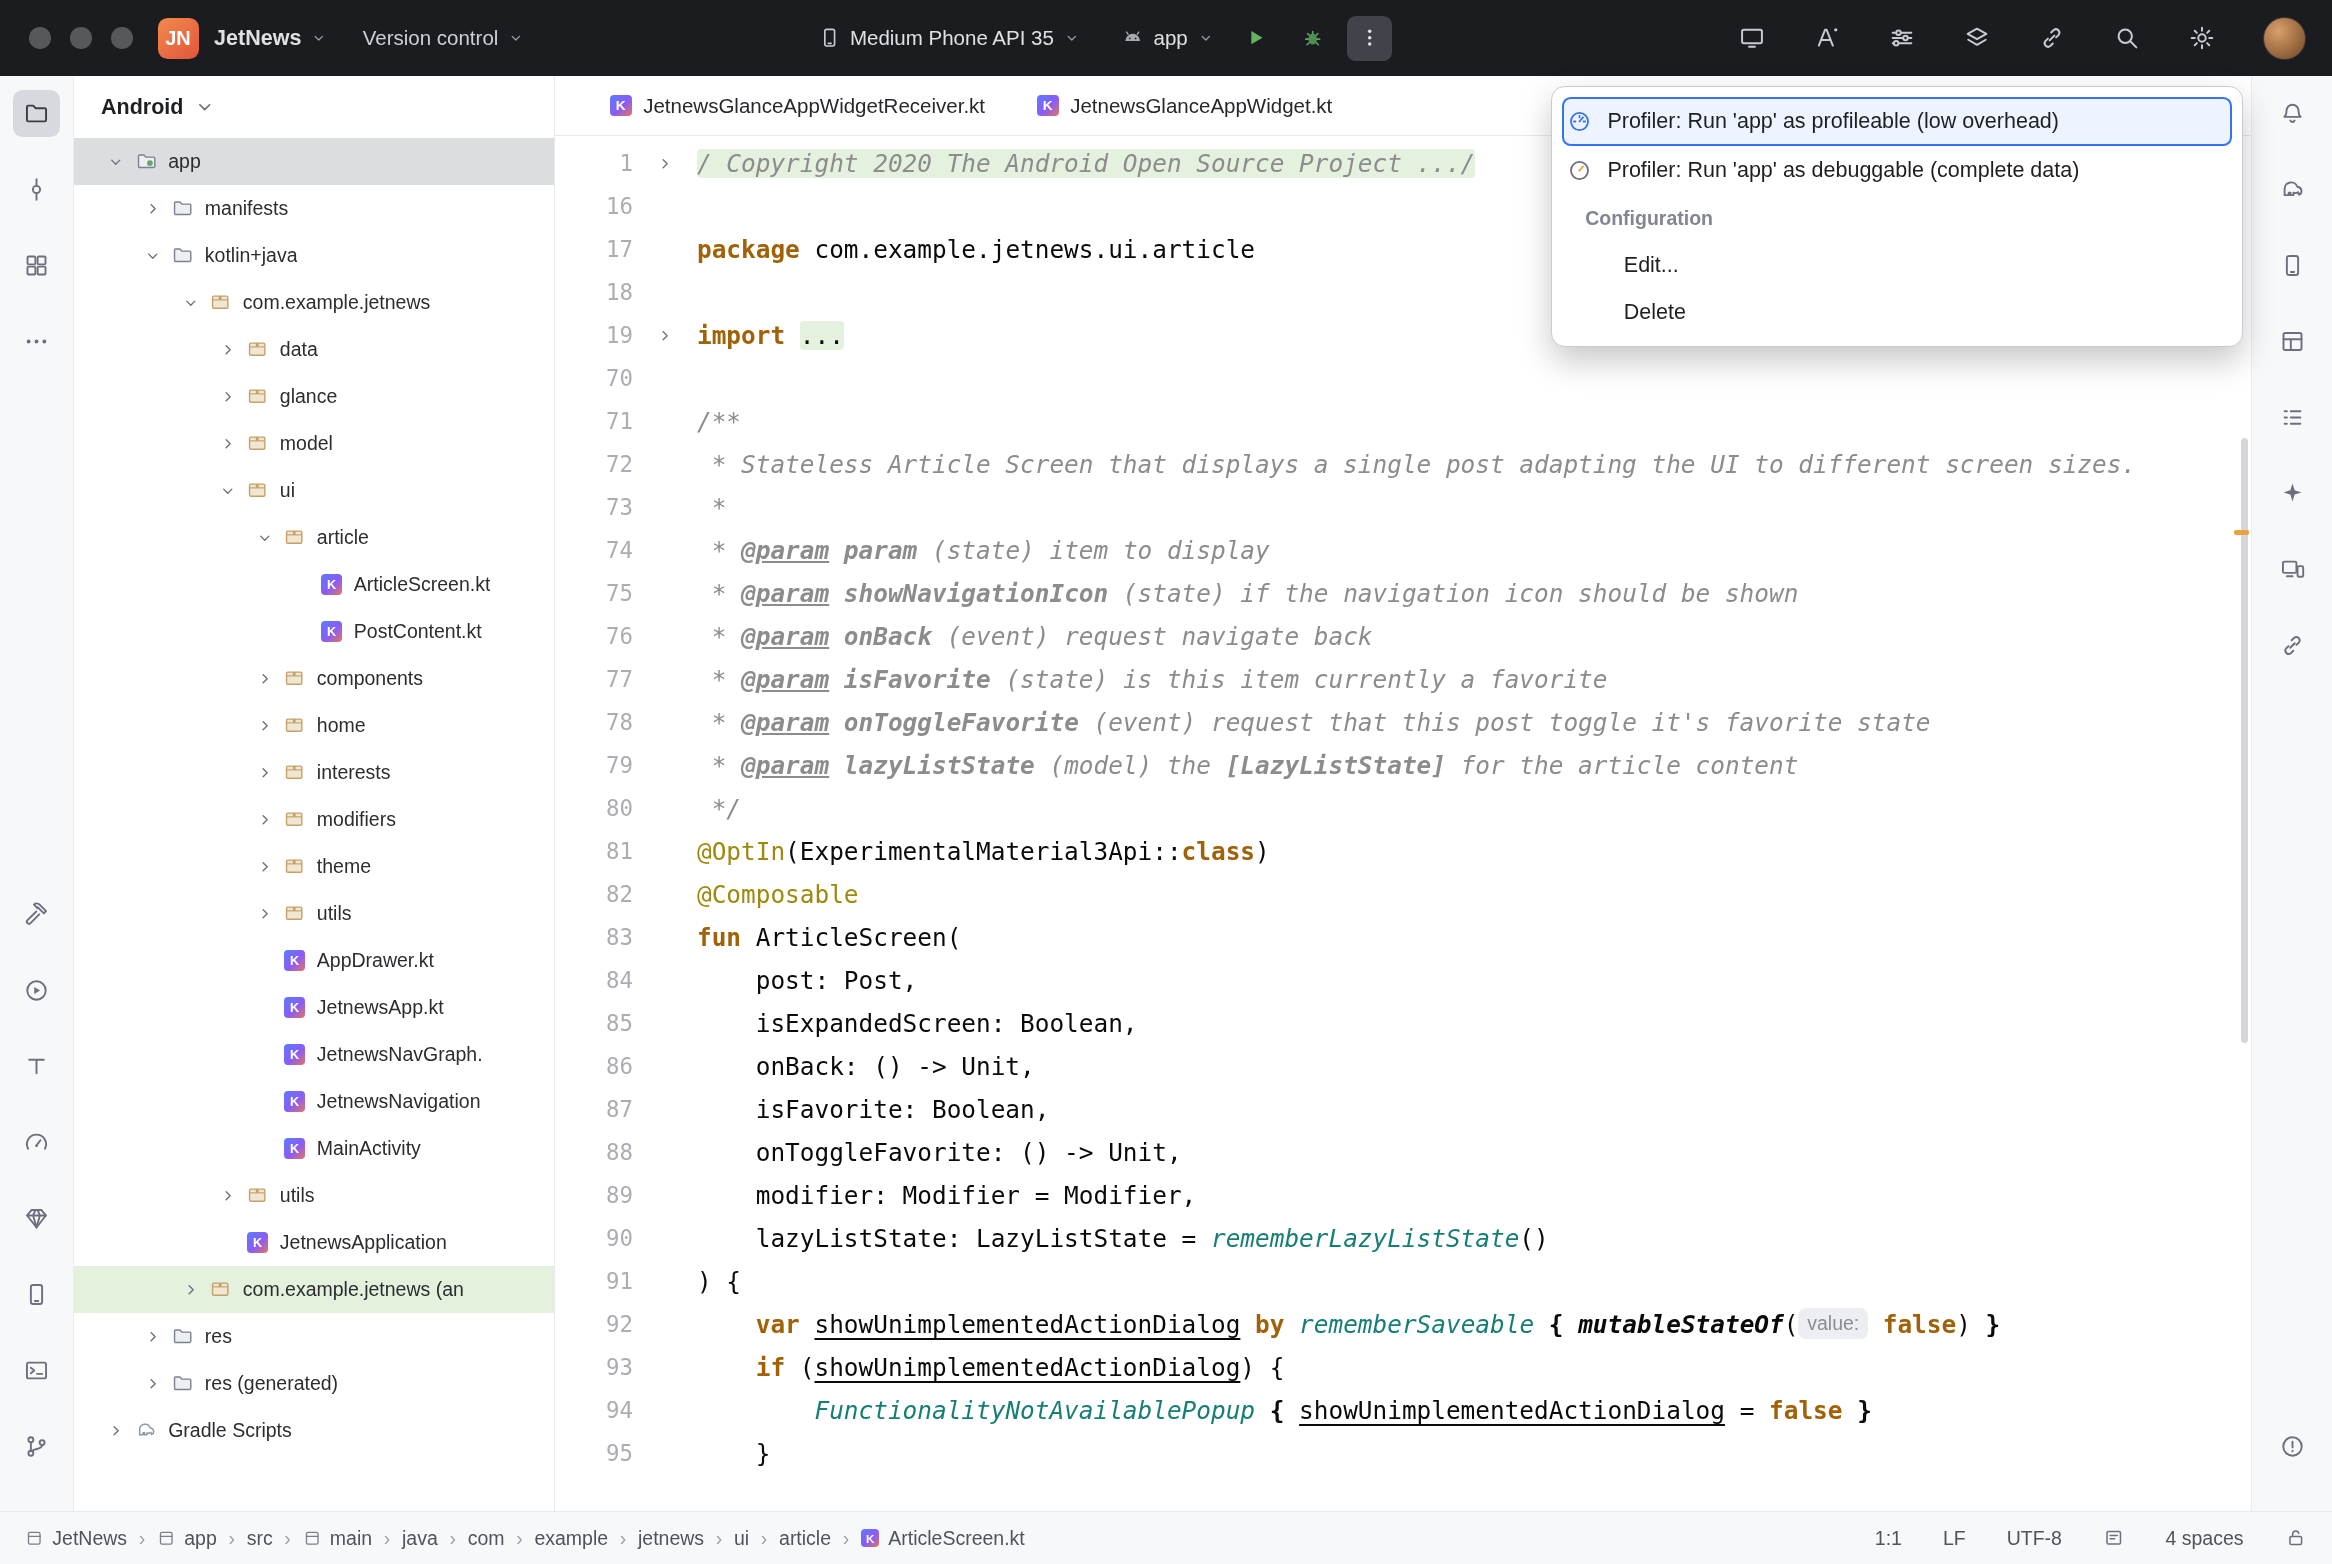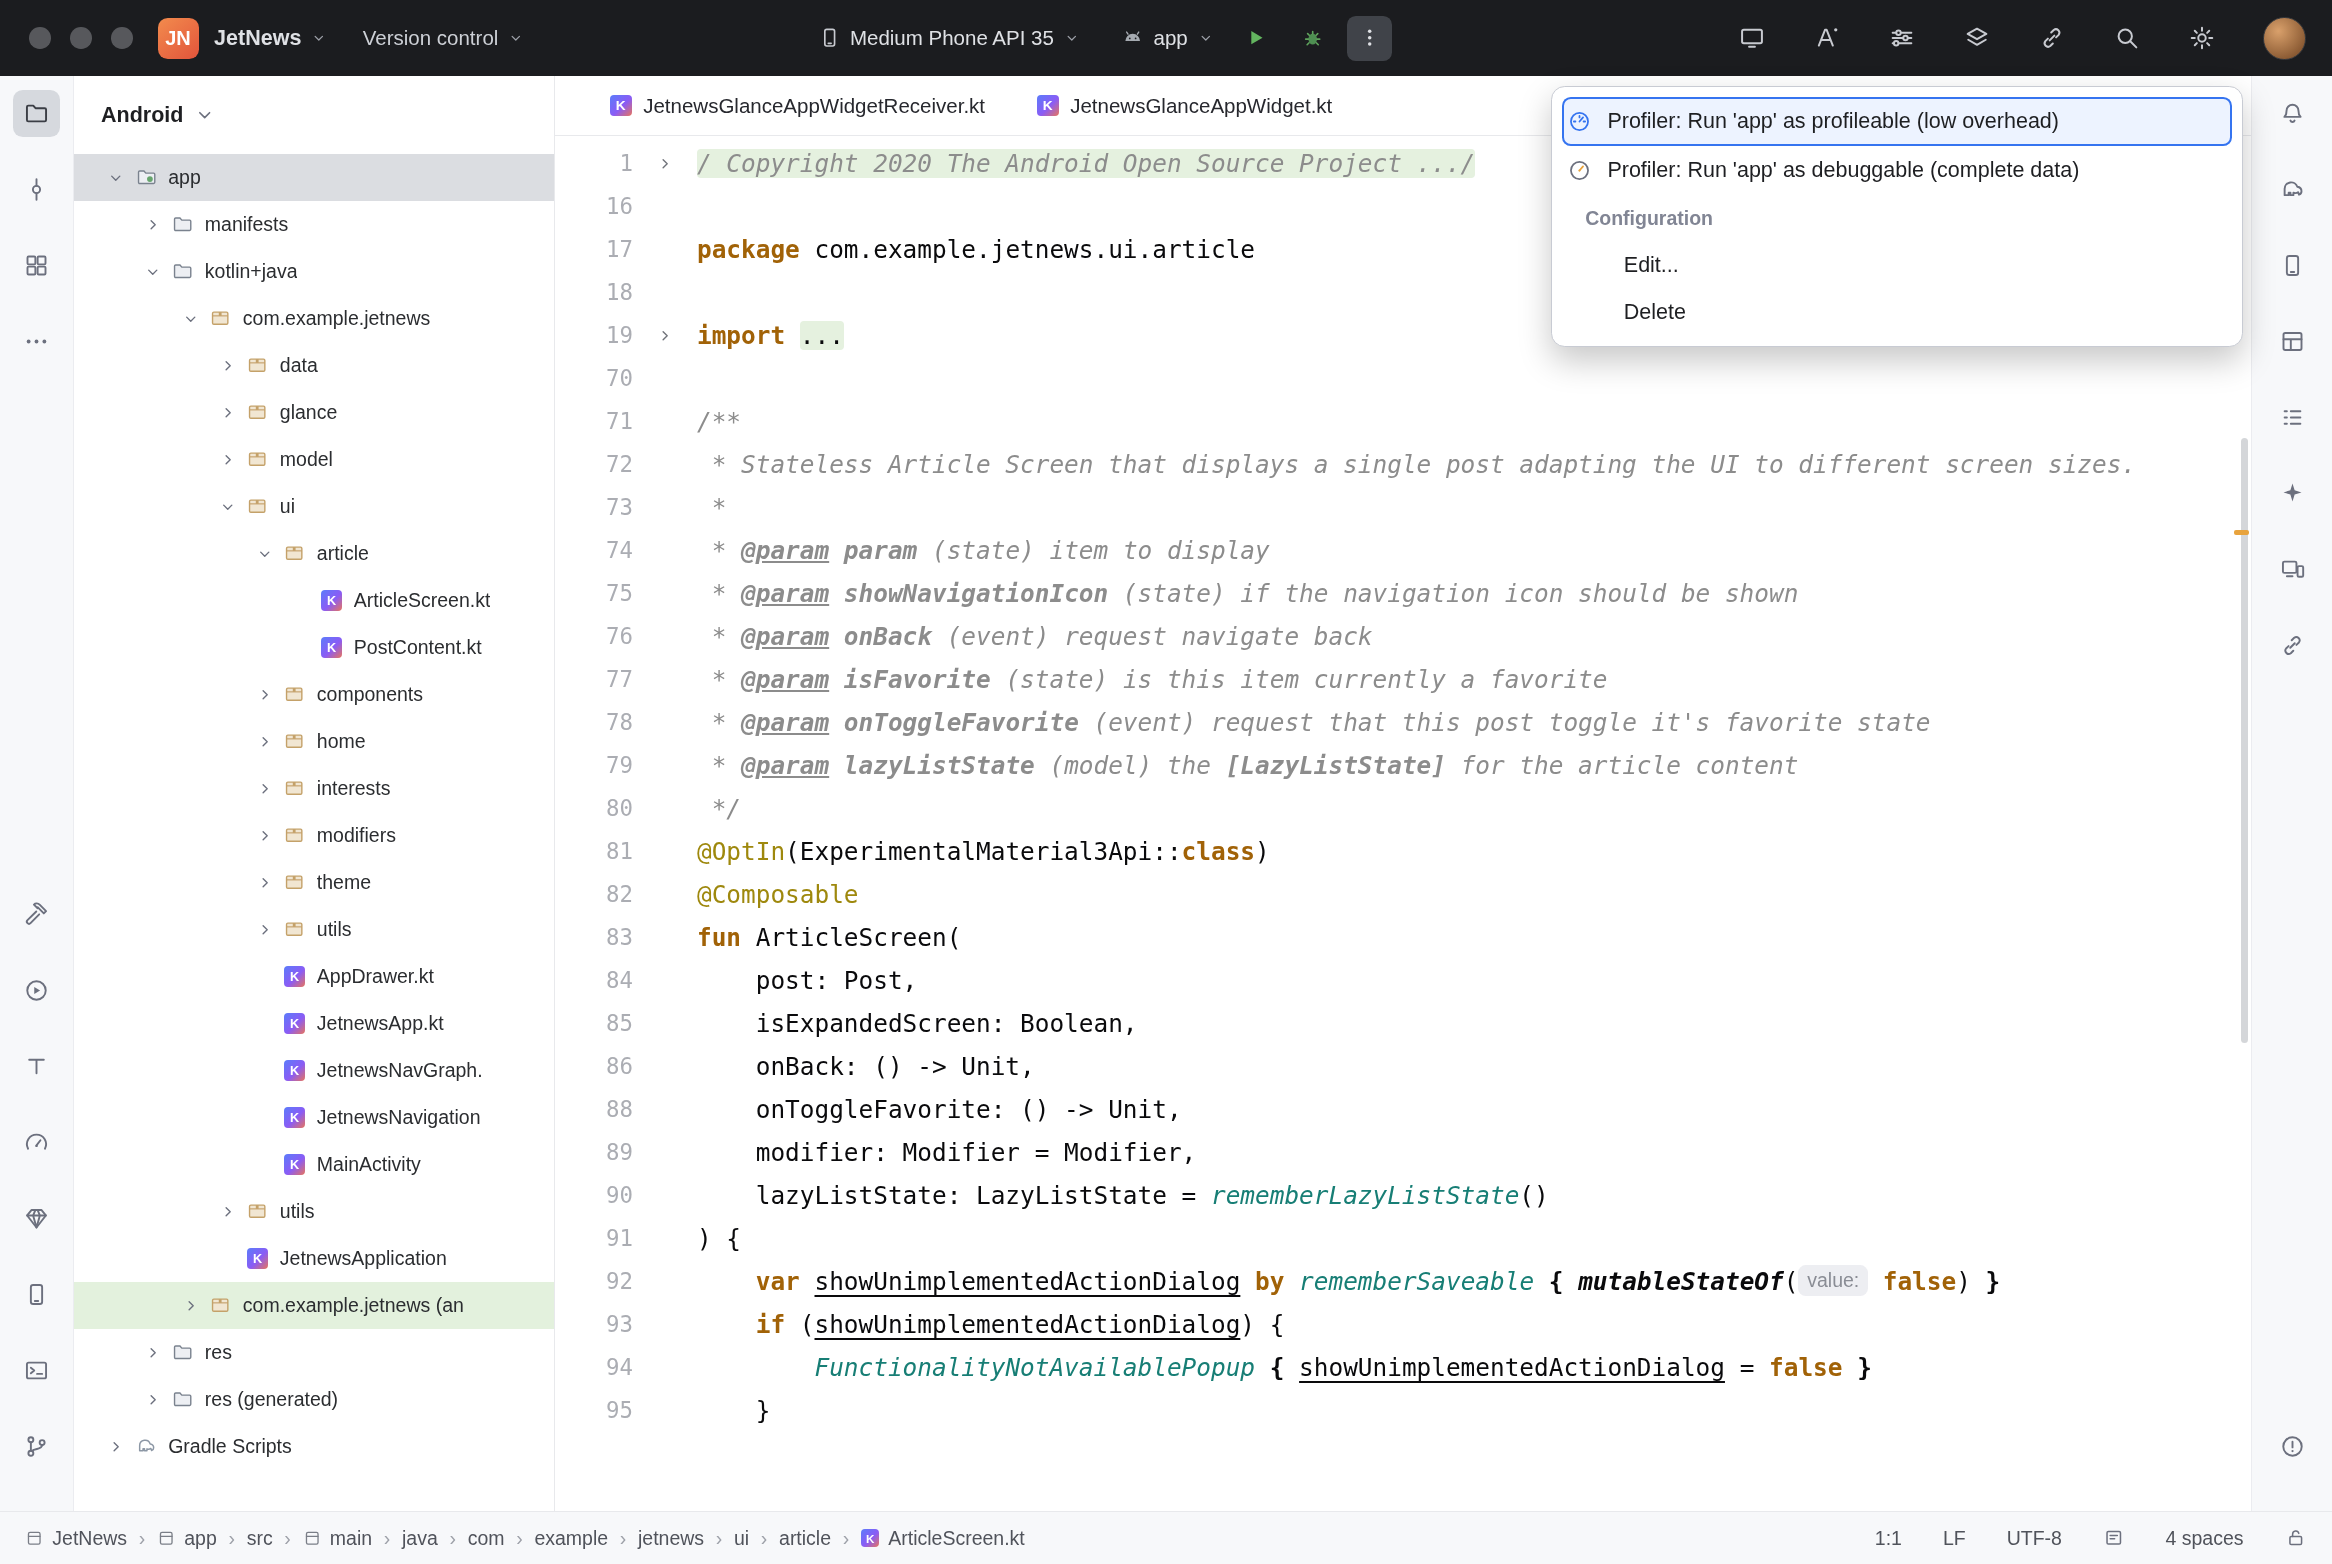--- a/index.html
+++ b/index.html
@@ -36,21 +36,21 @@
   .strip.left { border-right:1px solid #EBECF0; }
   .strip.right { width:82px; border-left:1px solid #EBECF0; }
   .strip-btn { width:47px; height:47px; border-radius:9.8px; display:flex; align-items:center; justify-content:center;
     color:#6C707E; margin-bottom:29px; }
   .strip-btn svg { width:27px; height:27px; }
   .strip-btn.sel { background:#D6D9DE; color:#3B3E45; }
   .strip-spacer { margin-top:auto; }
 
   
   .panel { width:481px; background:#FFFFFF; border-right:1px solid #E8E9EC; display:flex; flex-direction:column; min-height:0; }
-  .panel-header { height:78px; display:flex; align-items:center; gap:9.8px; padding-left:27px; flex:0 0 auto; }
+  .panel-header { height:62px; display:flex; align-items:center; gap:9.8px; padding-left:27px; flex:0 0 auto; }
   .panel-title { font-size:21.5px; font-weight:700; color:#1E1F22; }
   .panel-header .ic { color:#6C707E; }
   .tree { flex:1 1 auto; overflow:hidden; padding-bottom:5.9px; }
   .trow { height:47px; display:flex; align-items:center; font-size:19.5px; color:#2B2D30; white-space:nowrap; overflow:hidden; }
   .trow.sel-gray { background:#DBDDE1; }
   .trow.sel-green { background:#E3F1DD; }
   .chev { width:35px; display:inline-flex; justify-content:center; color:#6C707E; flex:0 0 auto; }
   .chev svg { width:19.5px; height:19.5px; }
   .trow .ic { width:25px; flex:0 0 auto; margin-right:9.8px; }
   .trow .ic svg { width:22.4px; height:22.4px; }
@@ -835,20 +835,25 @@
               <span class="ln">85</span>
               <span class="fc"></span>
               <span class="ctext"><span>    isExpandedScreen: Boolean,</span></span>
             </div>
             <div class="cline">
               <span class="ln">86</span>
               <span class="fc"></span>
               <span class="ctext"><span>    onBack: () -&gt; Unit,</span></span>
             </div>
             <div class="cline">
+              <span class="ln">87</span>
+              <span class="fc"></span>
+              <span class="ctext"><span>    isFavorite: Boolean,</span></span>
+            </div>
+            <div class="cline">
               <span class="ln">88</span>
               <span class="fc"></span>
               <span class="ctext"><span>    onToggleFavorite: () -&gt; Unit,</span></span>
             </div>
             <div class="cline">
               <span class="ln">89</span>
               <span class="fc"></span>
               <span class="ctext"><span>    modifier: Modifier = Modifier,</span></span>
             </div>
             <div class="cline">

